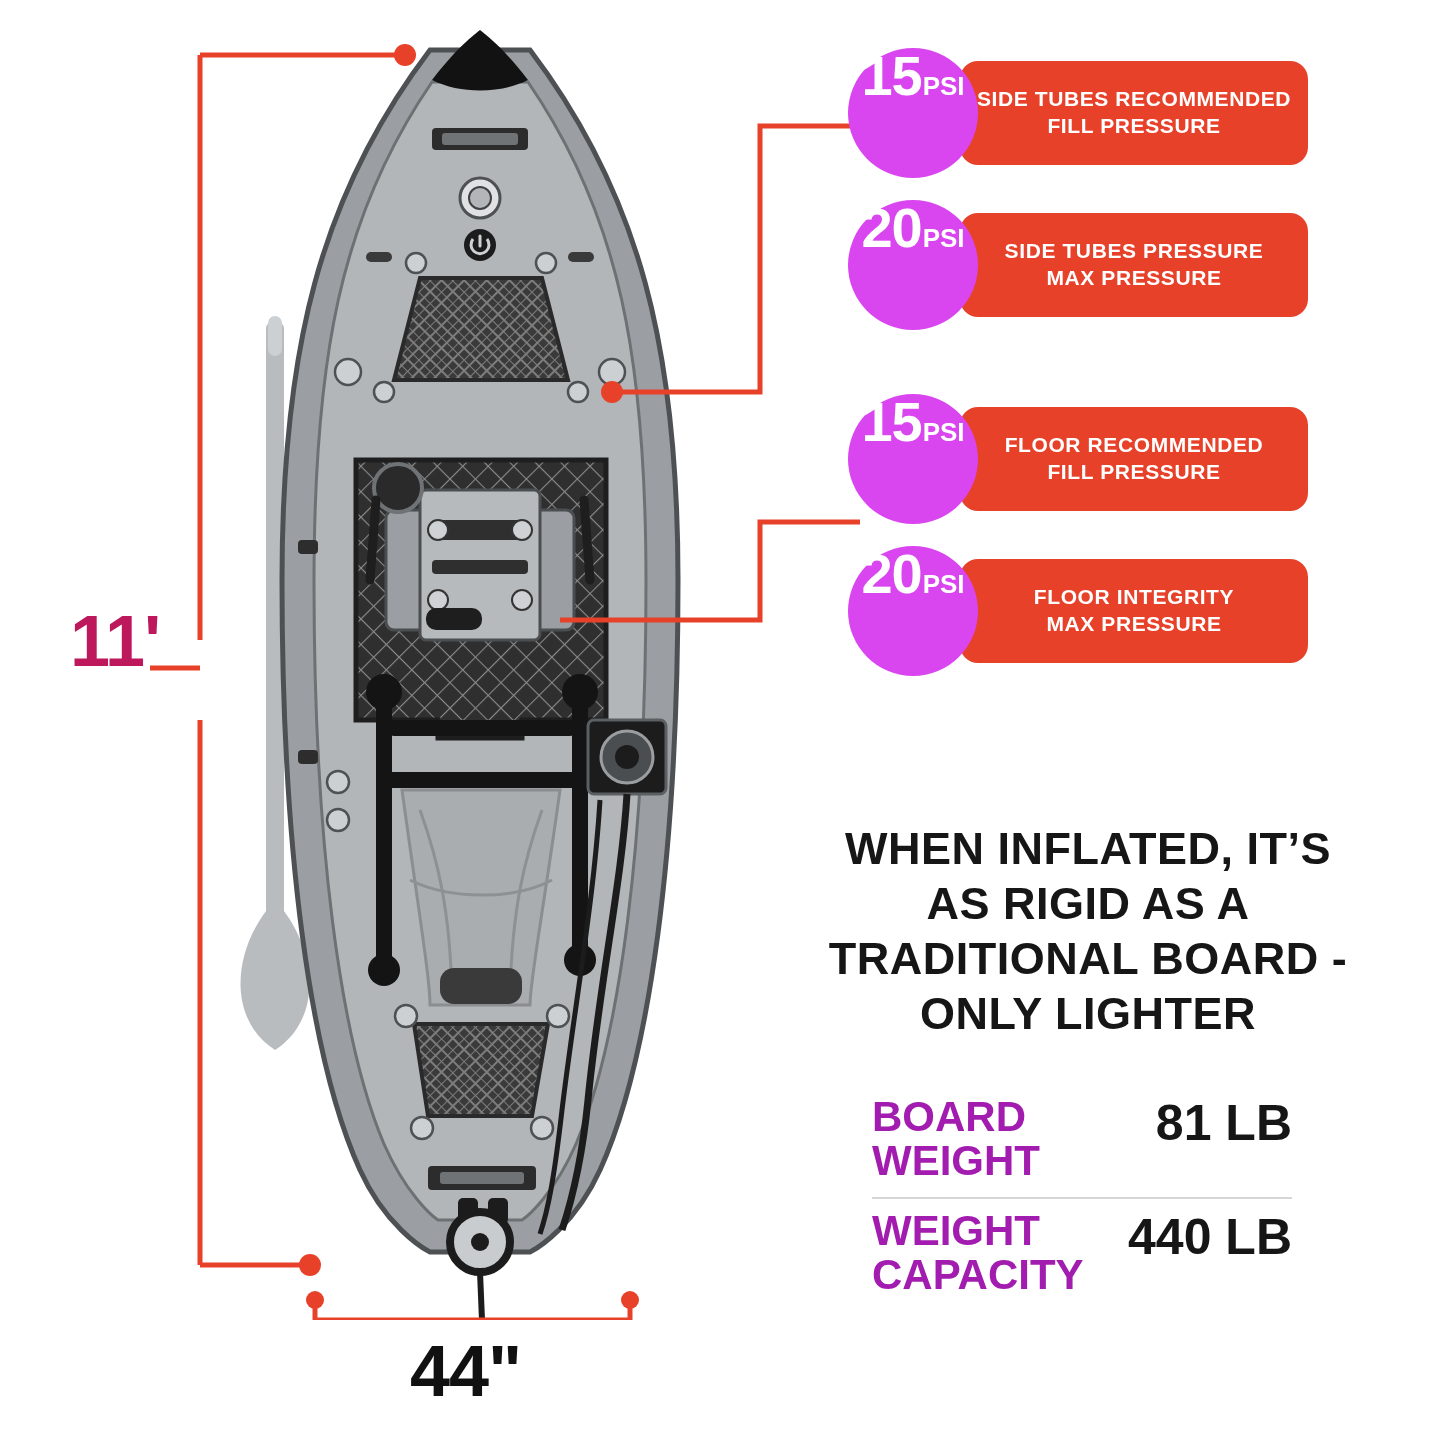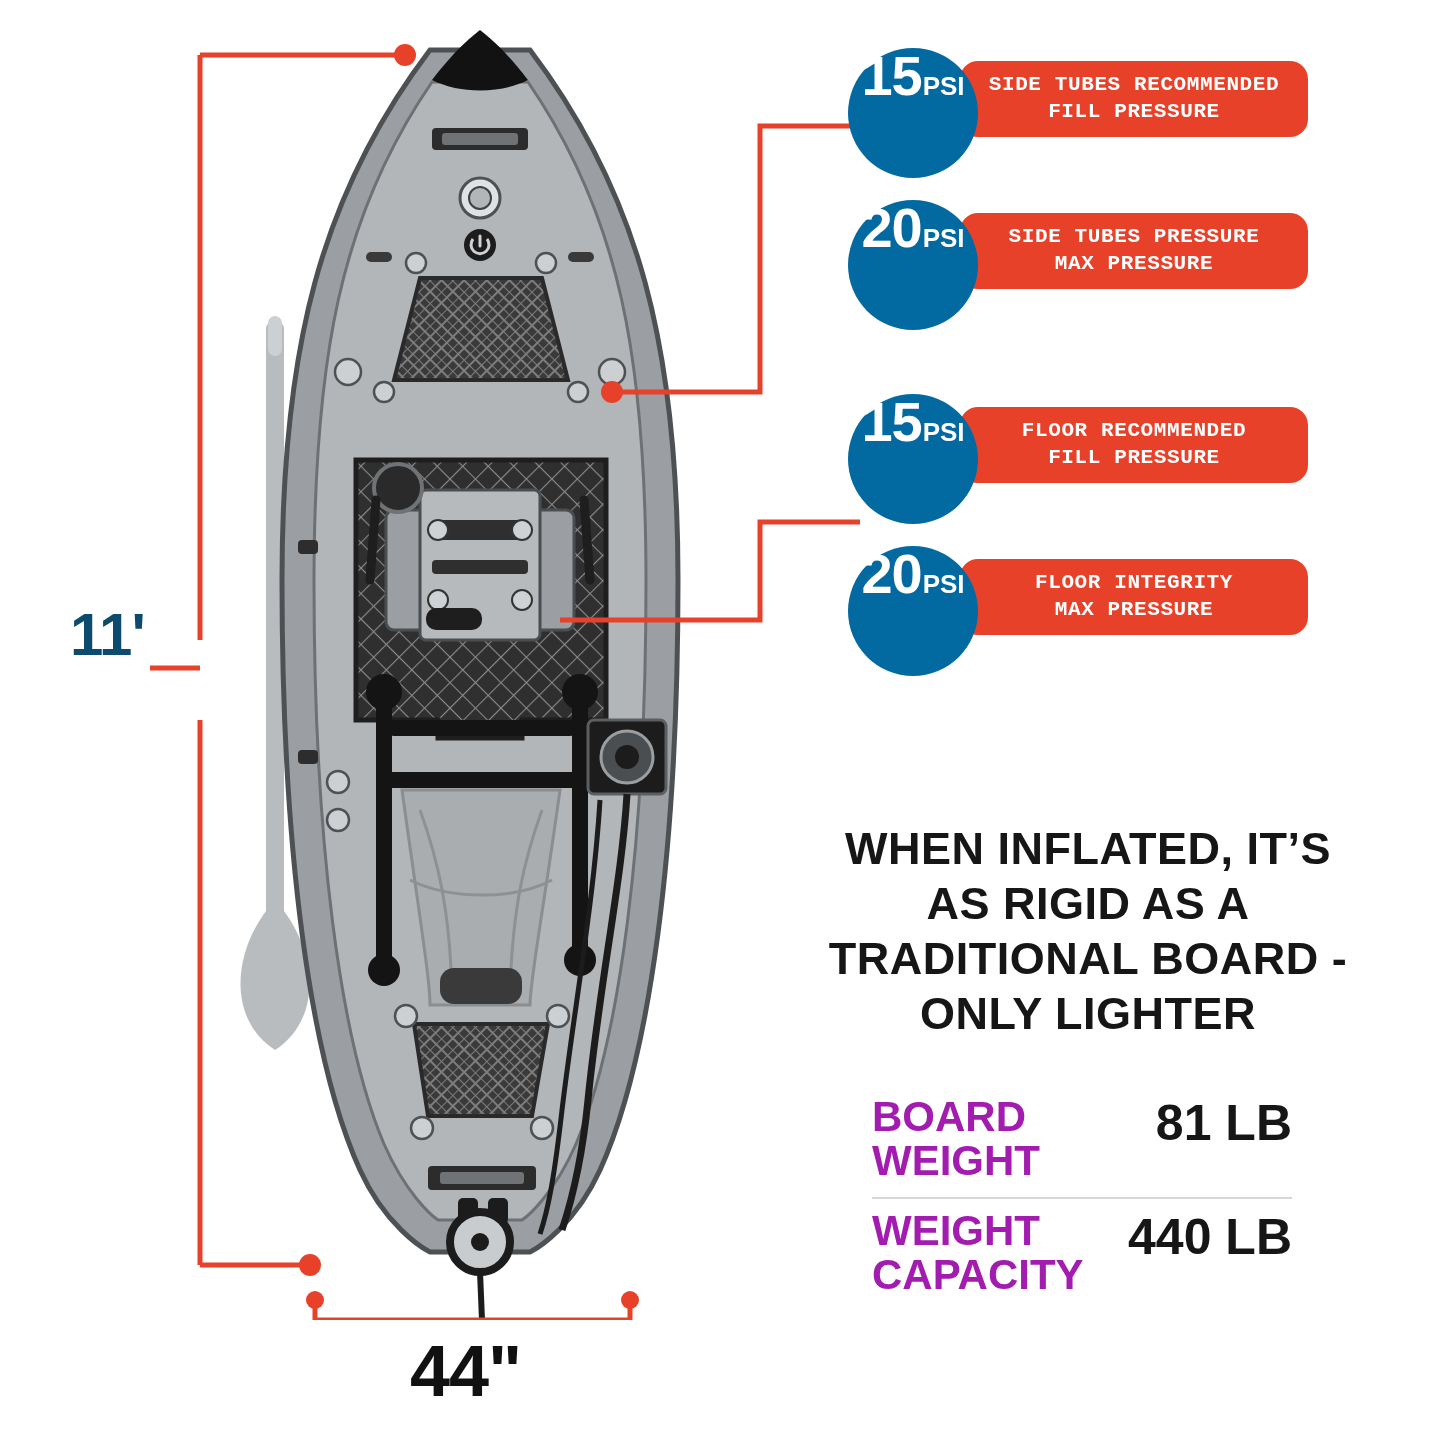--- a/index.html
+++ b/index.html
@@ -13,47 +13,47 @@
   }
   .stage{position:absolute;inset:0;}
 
   
   .board-wrap{position:absolute;left:170px;top:20px;width:620px;height:1300px;}
   .board-svg{position:absolute;left:0;top:0;}
 
   
   .dim-height{
     position:absolute;left:70px;top:600px;
-    font-size:60px;font-weight:bold;letter-spacing:-1px;
+    font-size:72px;font-weight:bold;letter-spacing:-1px;
     font-family:"Liberation Sans", sans-serif;
-    color:#0c4a6e;
+    color:#be185d;
   }
   .dim-width{
     position:absolute;left:410px;top:1330px;
     font-size:72px;font-weight:bold;letter-spacing:-1px;
     color:#111;
   }
 
   
   .callouts{position:absolute;left:848px;top:48px;width:460px;}
   .callout{position:relative;height:130px;margin-bottom:22px;}
   .callout .pill{
     position:absolute;left:112px;top:13px;
-    width:348px;height:76px;
+    width:348px;height:104px;
     background:#e8412a;border-radius:18px;
     display:flex;flex-direction:column;align-items:center;justify-content:center;
-    box-sizing:border-box;padding:0 18px;font-family:Liberation Mono, monospace;
+    box-sizing:border-box;padding:0 18px;
   }
   .callout .pill span{
     color:#fff;font-weight:bold;font-size:21px;letter-spacing:.6px;
     line-height:1.28;text-align:center;white-space:nowrap;
   }
   .callout .circle{
     position:absolute;left:0;top:0;width:130px;height:130px;border-radius:50%;
-    background:#0369a1;display:flex;align-items:baseline;justify-content:center;
+    background:#d946ef;display:flex;align-items:baseline;justify-content:center;
     color:#fff;
   }
   .callout .circle .num{font-size:56px;font-weight:bold;letter-spacing:-1px;line-height:1;}
   .callout .circle .unit{font-size:26px;font-weight:bold;line-height:1;margin-left:1px;}
 
   .gap{height:42px;}
 
   
   .headline{
     position:absolute;left:808px;top:822px;width:560px;

